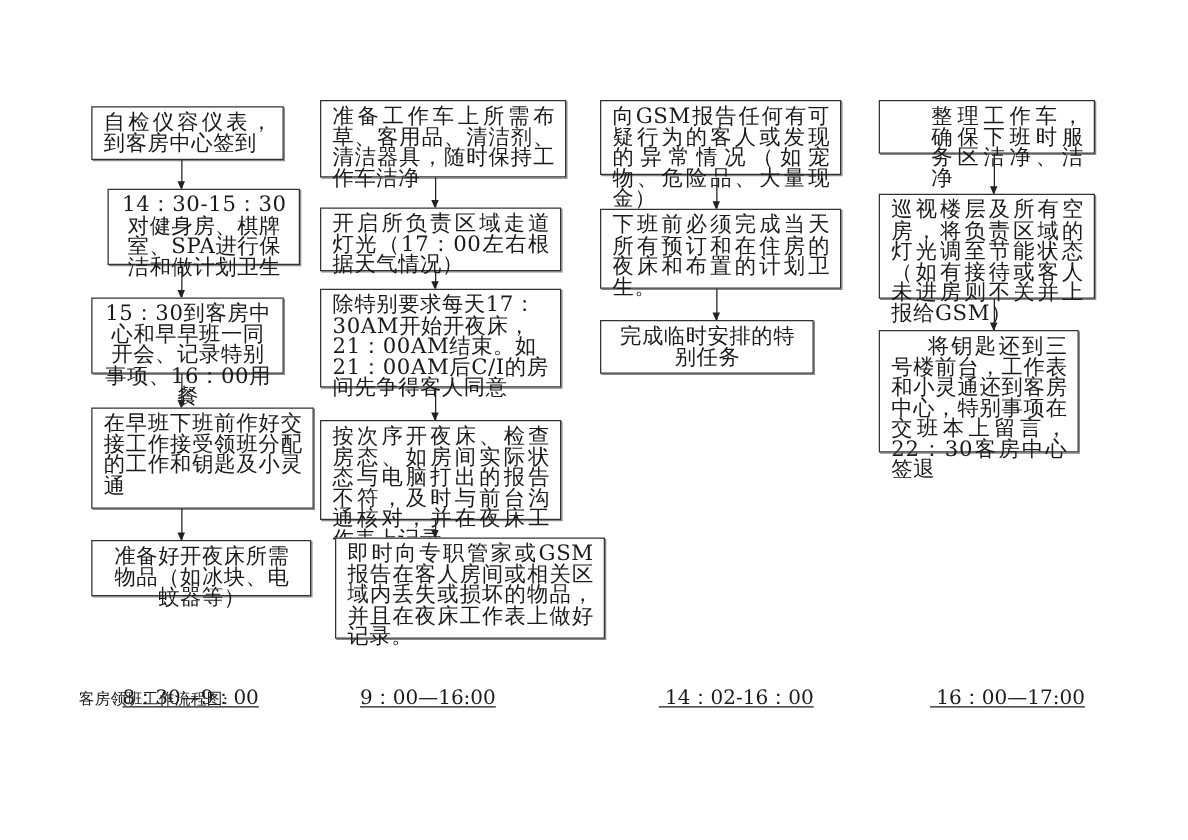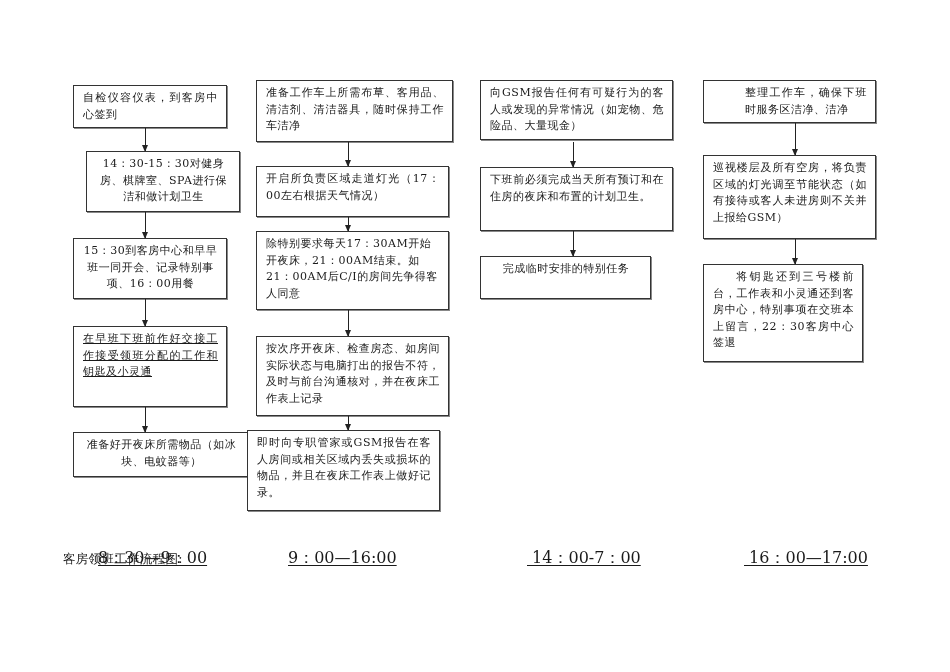--- a/index.html
+++ b/index.html
@@ -7,21 +7,21 @@
       width: 950px; height: 672px; position: relative; overflow: hidden;
       font-family: "DejaVu Serif", "Liberation Serif", serif;
       color: #1a1a1a;
     }
     .box {
       position: absolute;
       border: 1px solid #333;
       background: #fff;
       box-sizing: border-box;
       padding: 4px 8px 2px 9px;
-      font-size: 11px;
+      font-size: 17px;
       line-height: 16.5px;
       overflow: visible;
       box-shadow: 1px 1px 0 #888;
     }
     .box .t { display: block; white-space: pre-wrap; letter-spacing: 0.5px; }
     .box.justify .t { text-align: justify; text-align-last: left; }
     .arrow {
       position: absolute; width: 1px; background: #222;
     }
     .arrow::after {
@@ -49,21 +49,21 @@
   <div class="box" style="left:73px;top:151px;width:154px;height:61px;text-align:center;margin-left:13px;">
     <span class="t">14：30-15：30对健身房、棋牌室、SPA进行保洁和做计划卫生</span>
   </div>
   <div class="arrow" style="left:145px;top:212px;height:26px;"></div>
 
   <div class="box" style="left:73px;top:238px;width:154px;height:61px;text-align:center;">
     <span class="t">15：30到客房中心和早早班一同开会、记录特别事项、16：00用餐</span>
   </div>
   <div class="arrow" style="left:145px;top:299px;height:27px;"></div>
 
-  <div class="box justify" style="left:73px;top:326px;width:154px;height:81px;text-decoration:underline;">
+  <div class="box justify" style="left:73px;top:326px;width:178px;height:81px;">
     <span class="t">在早班下班前作好交接工作接受领班分配的工作和钥匙及小灵通</span>
   </div>
   <div class="arrow" style="left:145px;top:407px;height:25px;"></div>
 
   <div class="box" style="left:73px;top:432px;width:176px;height:45px;text-align:center;">
     <span class="t">准备好开夜床所需物品（如冰块、电蚊器等）</span>
   </div>
 </div>
 
 <div>
@@ -80,21 +80,21 @@
   <div class="box" style="left:256px;top:231px;width:193px;height:79px;">
     <span class="t">除特别要求每天17：30AM开始开夜床，21：00AM结束。如21：00AM后C/I的房间先争得客人同意</span>
   </div>
   <div class="arrow" style="left:348px;top:310px;height:26px;"></div>
 
   <div class="box justify" style="left:256px;top:336px;width:193px;height:80px;">
     <span class="t">按次序开夜床、检查房态、如房间实际状态与电脑打出的报告不符，及时与前台沟通核对，并在夜床工作表上记录</span>
   </div>
   <div class="arrow" style="left:348px;top:416px;height:14px;"></div>
 
-  <div class="box justify" style="left:247px;top:430px;width:193px;height:81px;">
+  <div class="box justify" style="left:268px;top:430px;width:216px;height:81px;">
     <span class="t">即时向专职管家或GSM报告在客人房间或相关区域内丢失或损坏的物品，并且在夜床工作表上做好记录。</span>
   </div>
 </div>
 
 <div>
   <div class="box justify" style="left:480px;top:80px;width:193px;height:60px;">
     <span class="t">向GSM报告任何有可疑行为的客人或发现的异常情况（如宠物、危险品、大量现金）</span>
   </div>
   <div class="arrow" style="left:573px;top:142px;height:25px;"></div>
 
@@ -120,14 +120,14 @@
   <div class="arrow" style="left:795px;top:239px;height:25px;"></div>
 
   <div class="box justify" style="left:703px;top:264px;width:160px;height:98px;">
     <span class="t">    将钥匙还到三号楼前台，工作表和小灵通还到客房中心，特别事项在交班本上留言，22：30客房中心签退</span>
   </div>
 </div>
 
 <div class="caption" style="left:63px;top:531px;">客房领班工作流程图:</div>
 <div class="time" style="left:98px;top:548px;">8：30—9：00</div>
 <div class="time" style="left:288px;top:548px;">9：00—16:00</div>
-<div class="time" style="left:527px;top:548px;"> 14：00-7：00</div>
+<div class="time" style="left:527px;top:548px;"> 14：02-16：00</div>
 <div class="time" style="left:744px;top:548px;"> 16：00—17:00</div>
 
 </body></html>

